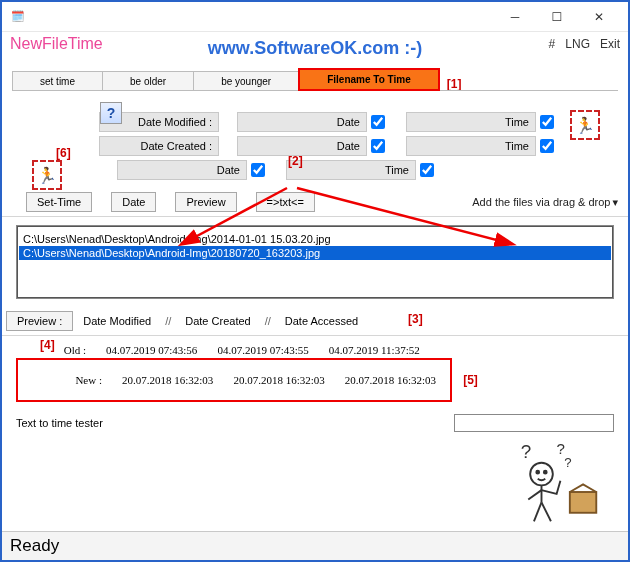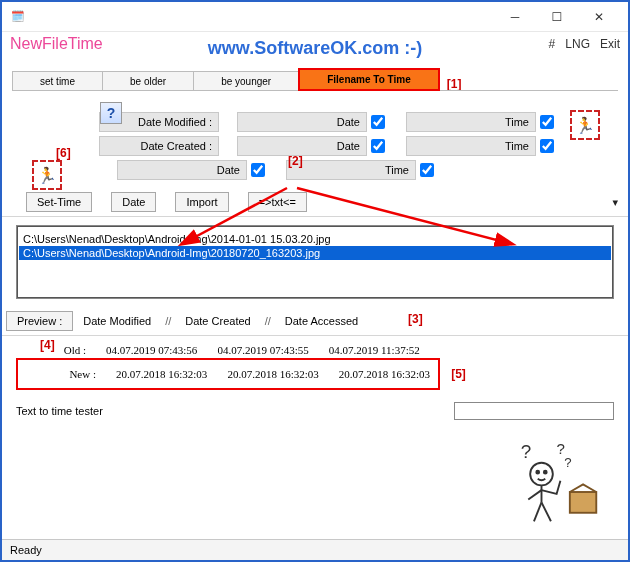--- a/index.html
+++ b/index.html
@@ -185,21 +185,21 @@
     width: 160px;
     border: 1px solid #888;
     padding: 2px 4px;
     font-size: 11px;
   }
   .status-bar {
     position: absolute;
     bottom: 0; left: 0; right: 0;
     border-top: 1px solid #c8c8c8;
     padding: 4px 8px;
-    font-size: 11px;
+    font-size: 17px;
     background: #f4f4f4;
   }
   .arrow-svg { position: absolute; pointer-events: none; }
   .doodle { position: absolute; right: 22px; bottom: 34px; width: 95px; height: 85px; }
   input[type=checkbox] { width: 14px; height: 14px; }
 </style>
 </head>
 <body>
 
 <div class="titlebar">
@@ -269,23 +269,24 @@
       <path d="M0,0 L0,6 L9,3 z" fill="#e00"></path>
     </marker>
   </defs>
   <path d="M275,30 L170,86" stroke="#e00" stroke-width="2.5" fill="none" marker-end="url(#ah)"></path>
   <path d="M285,30 L500,86" stroke="#e00" stroke-width="2.5" fill="none" marker-end="url(#ah)"></path>
 </svg>
 
 <div class="toolbar">
   <button class="btn red-box">Set-Time</button>
   <button class="btn">Date</button>
-  <button class="btn">Import</button>
+  <button class="btn">Preview</button>
   <button class="btn">=&gt;txt&lt;=</button>
   <span class="drag-text">
+    <span>Add the files via drag &amp; drop</span>
     <span>▾</span>
   </span>
 </div>
 
 <div class="file-list">
   <div class="file-row">C:\Users\Nenad\Desktop\Android-Img\2014-01-01 15.03.20.jpg</div>
   <div class="file-row selected">C:\Users\Nenad\Desktop\Android-Img\20180720_163203.jpg</div>
 </div>
 <span class="annotation" style="position:absolute; left:406px; top:310px;">[3]</span>
 <span class="annotation" style="position:absolute; left:38px; top:336px;">[4]</span>
@@ -299,21 +300,21 @@
   <span>Date Accessed</span>
 </div>
 
 <div class="preview-body">
   <div class="pv-row">
     <span class="pv-label">Old :</span>
     <span>04.07.2019 07:43:56</span>
     <span>04.07.2019 07:43:55</span>
     <span>04.07.2019 11:37:52</span>
   </div>
-  <div class="pv-row red-box" style="padding:8px; display:inline-flex;">
+  <div class="pv-row red-box" style="padding:14px; display:inline-flex;">
     <span class="pv-label">New :</span>
     <span>20.07.2018 16:32:03</span>
     <span>20.07.2018 16:32:03</span>
     <span>20.07.2018 16:32:03</span>
   </div>
   <span class="annotation" style="margin-left:8px;">[5]</span>
 </div>
 
 <div class="tester-row">
   <span>Text to time tester</span>

